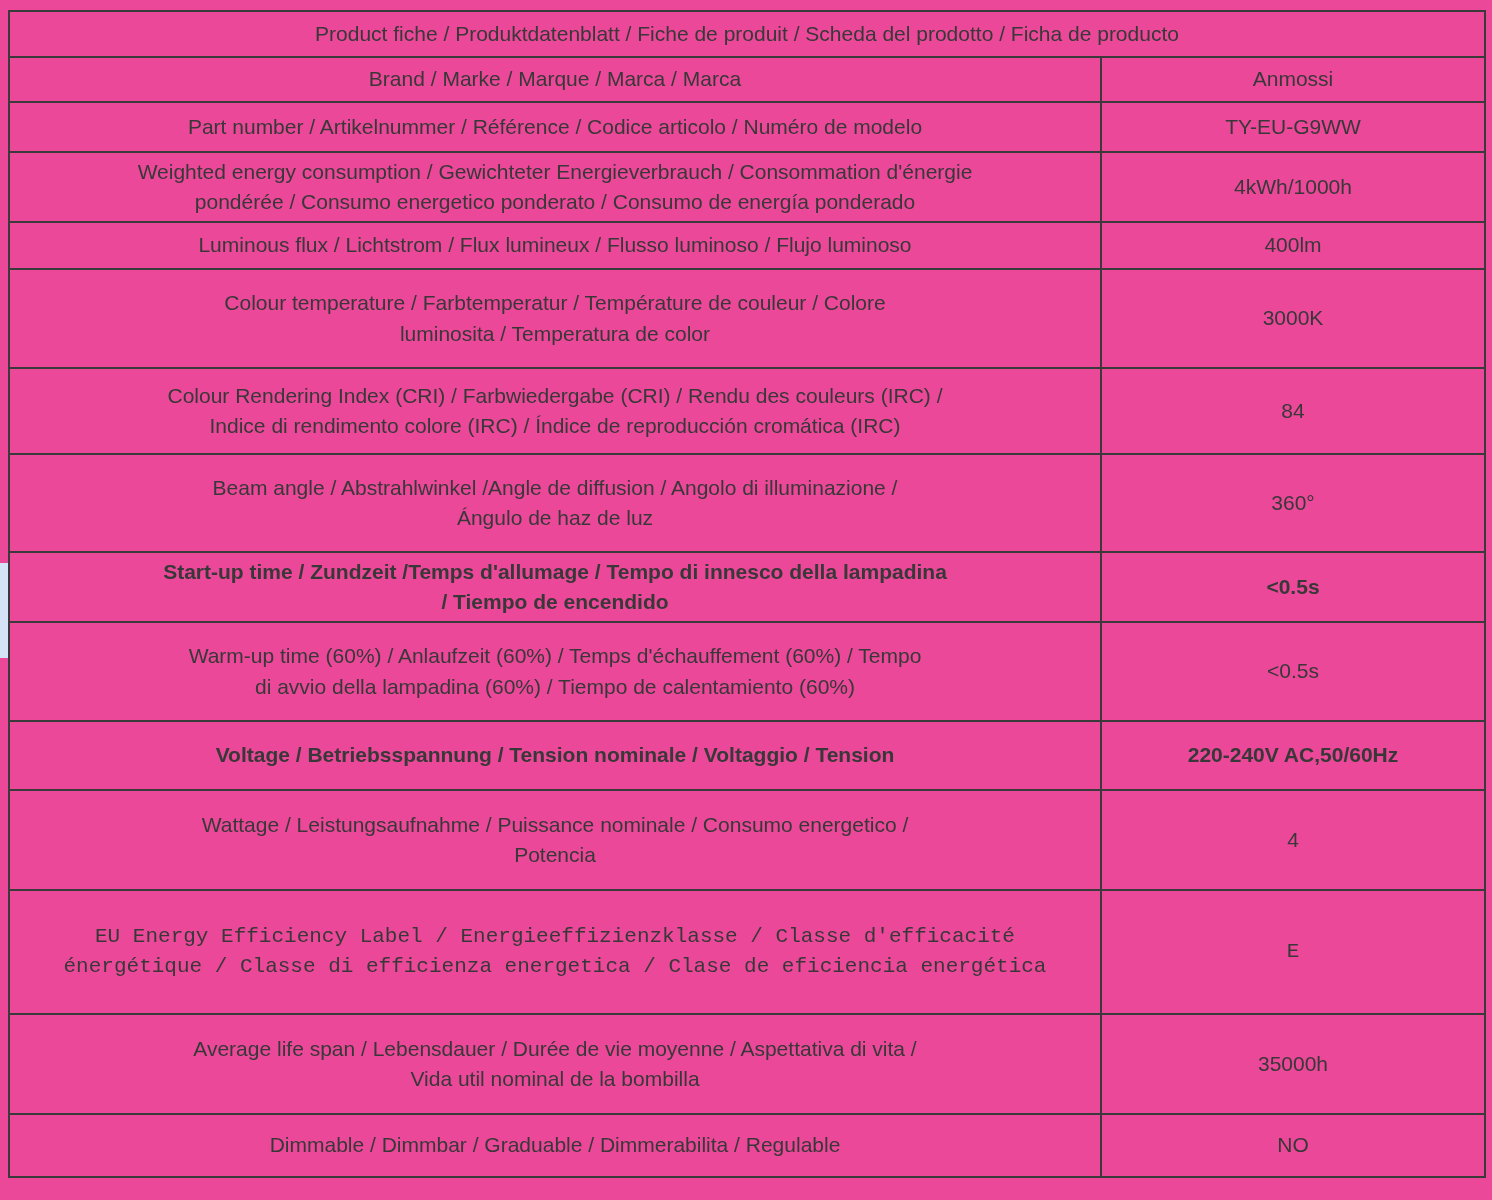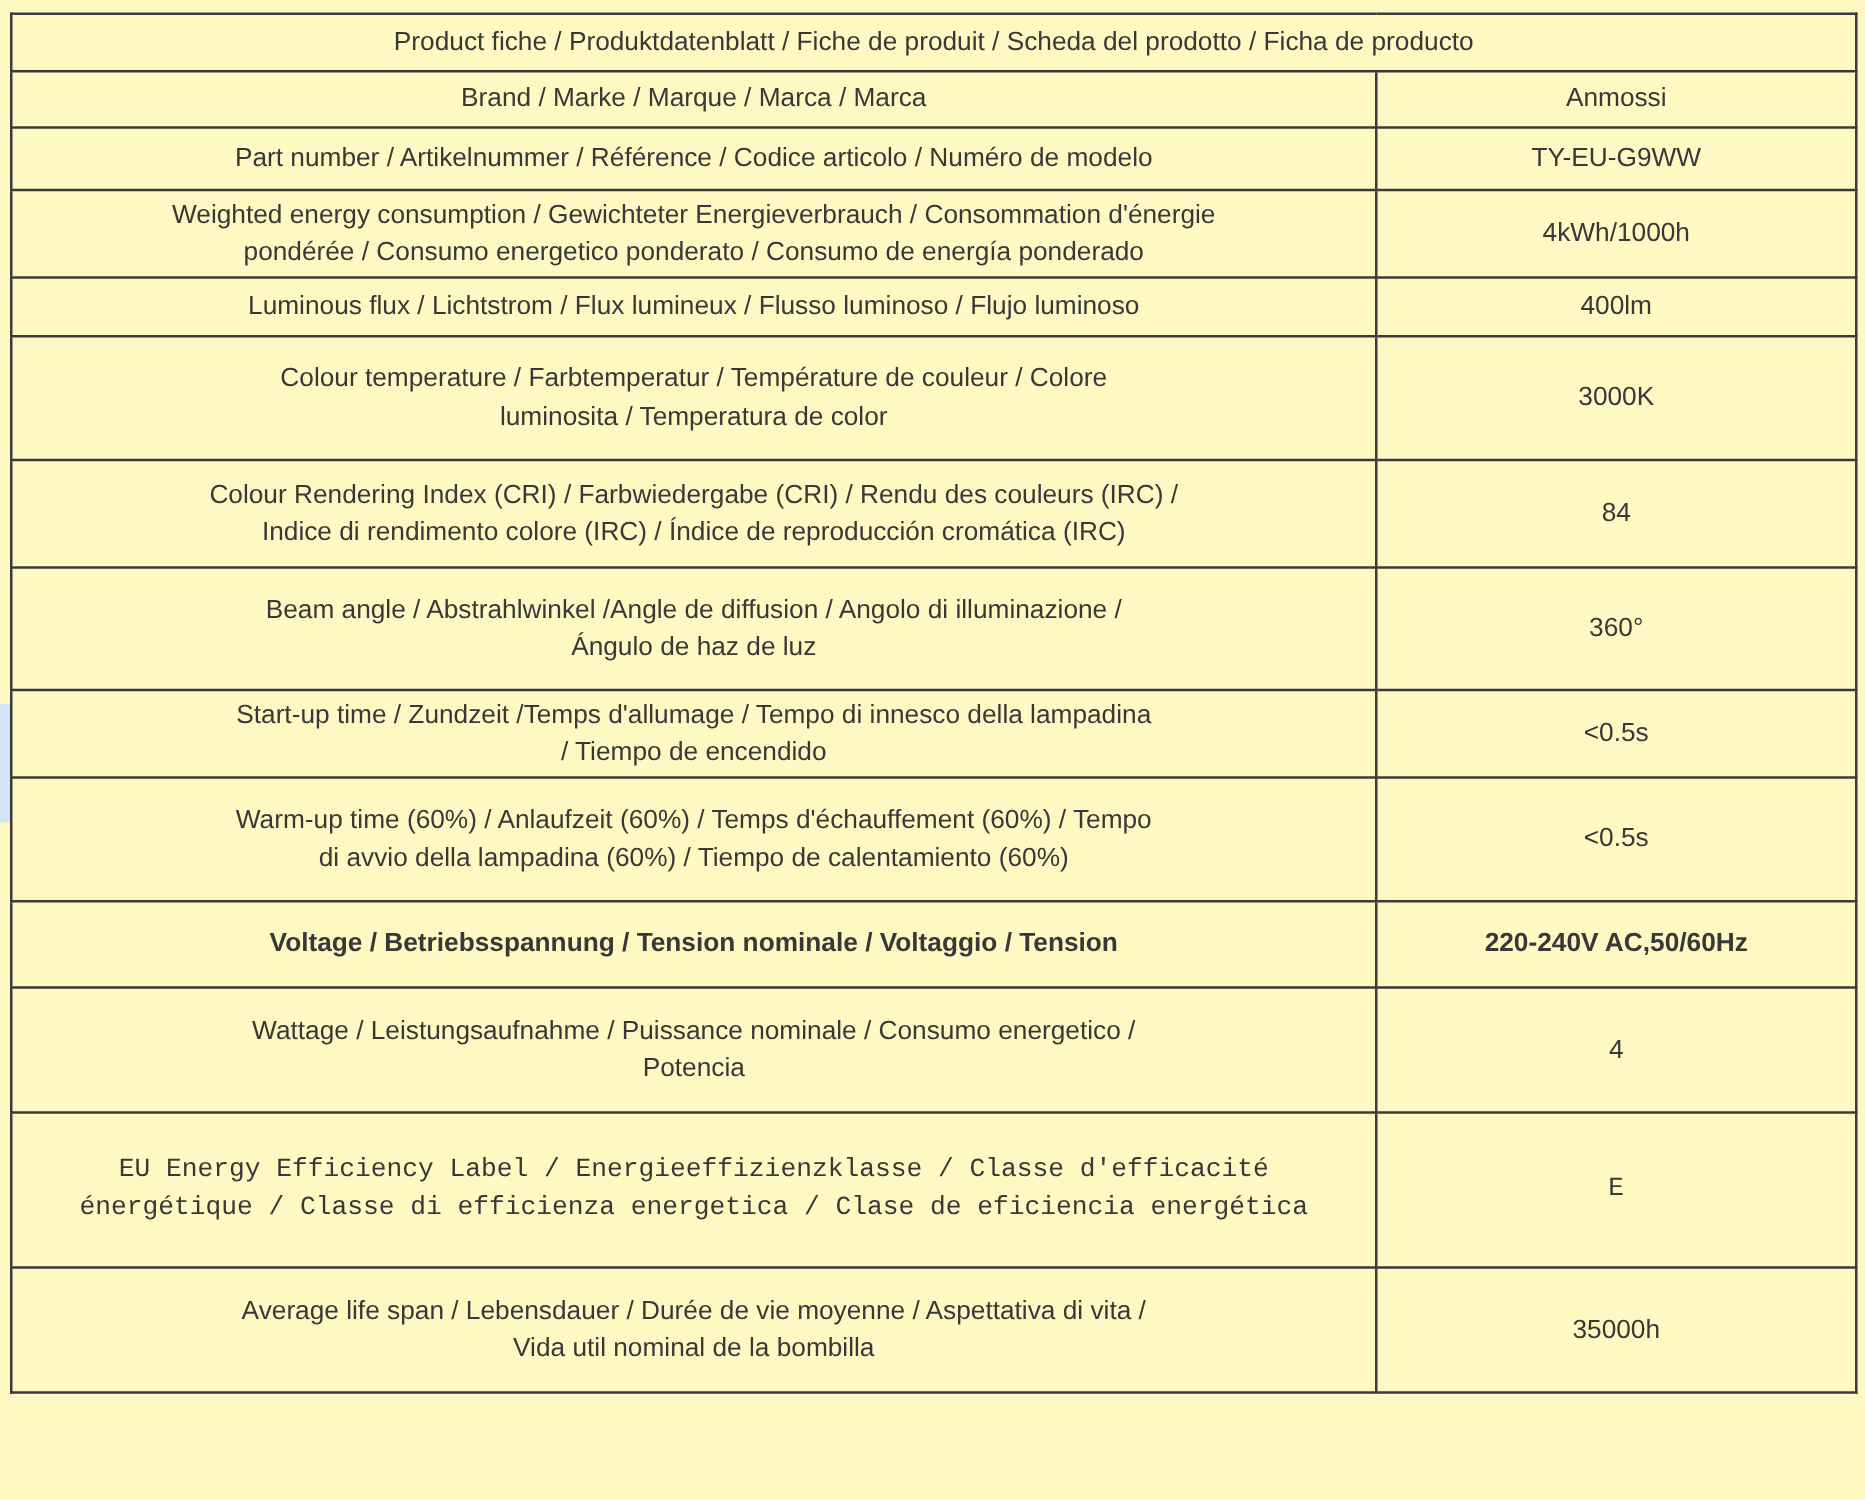--- a/index.html
+++ b/index.html
@@ -8,21 +8,21 @@
     width: 1492px;
     height: 1200px;
     background: #ffffff;
     overflow: hidden;
     font-family: "Liberation Sans", sans-serif;
   }
   .page {
     position: relative;
     width: 1492px;
     height: 1200px;
-    background: #fef9c3;
+    background: #ec4899;
   }
   .fiche {
     position: absolute;
     left: 8px;
     top: 10px;
     width: 1476px;
     border-collapse: collapse;
     table-layout: fixed;
   }
   .fiche td {
@@ -40,21 +40,21 @@
   .col-value { width: 384px; }
 
   .fiche tr:nth-child(1)  { height: 46px; }
   .fiche tr:nth-child(2)  { height: 45px; }
   .fiche tr:nth-child(3)  { height: 50px; }
   .fiche tr:nth-child(4)  { height: 70px; }
   .fiche tr:nth-child(5)  { height: 47px; }
   .fiche tr:nth-child(6)  { height: 99px; }
   .fiche tr:nth-child(7)  { height: 86px; }
   .fiche tr:nth-child(8)  { height: 98px; }
-  .fiche tr:nth-child(9)  { height: 70px; }
+  .fiche tr:nth-child(9)  { height: 70px; font-weight: bold; }
   .fiche tr:nth-child(10) { height: 99px; }
   .fiche tr:nth-child(11) { height: 69px; font-weight: bold; }
   .fiche tr:nth-child(12) { height: 100px; }
   .fiche tr:nth-child(13) { height: 124px; font-family: Liberation Mono, monospace; }
   .fiche tr:nth-child(14) { height: 100px; padding-left: 44px; }
   .fiche tr:nth-child(15) { height: 63px; }
 
   .title-cell { font-size: 21px; }
   .value-cell { font-size: 21px; }
 
@@ -136,15 +136,19 @@
       <tr>
         <td class="label-cell">EU Energy Efficiency Label / Energieeffizienzklasse / Classe d'efficacité
 énergétique / Classe di efficienza energetica / Clase de eficiencia energética</td>
         <td class="value-cell">E</td>
       </tr>
       <tr>
         <td class="label-cell">Average life span / Lebensdauer / Durée de vie moyenne / Aspettativa di vita /
 Vida util nominal de la bombilla</td>
         <td class="value-cell">35000h</td>
       </tr>
+      <tr>
+        <td class="label-cell">Dimmable / Dimmbar / Graduable / Dimmerabilita / Regulable</td>
+        <td class="value-cell">NO</td>
+      </tr>
     </tbody>
   </table>
 </div>
 
 </body></html>

